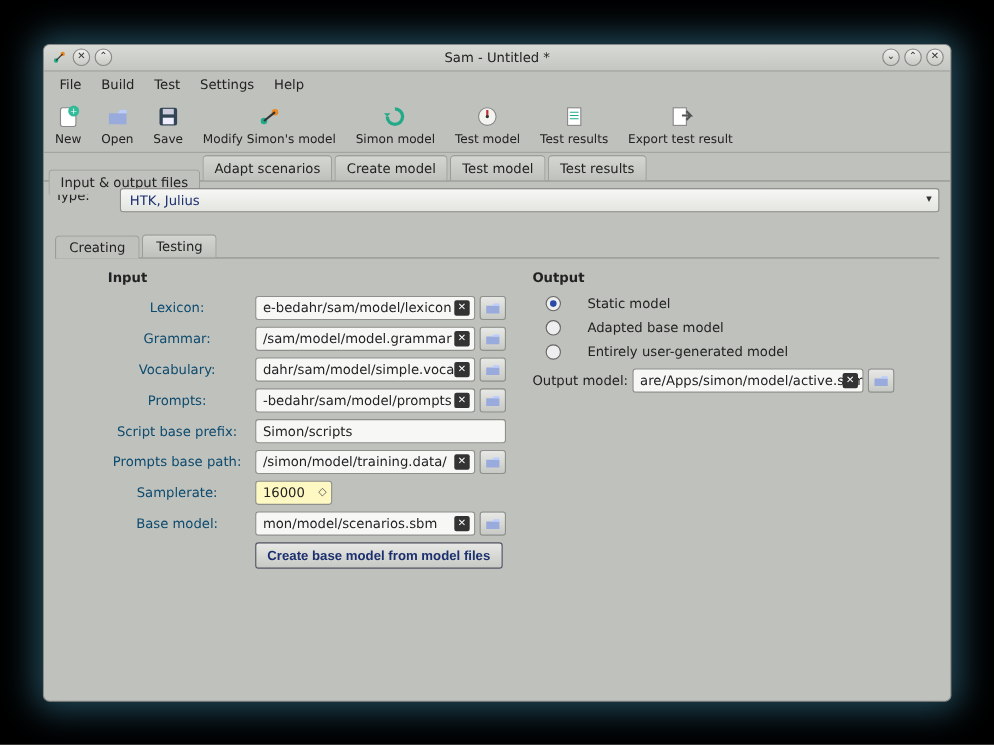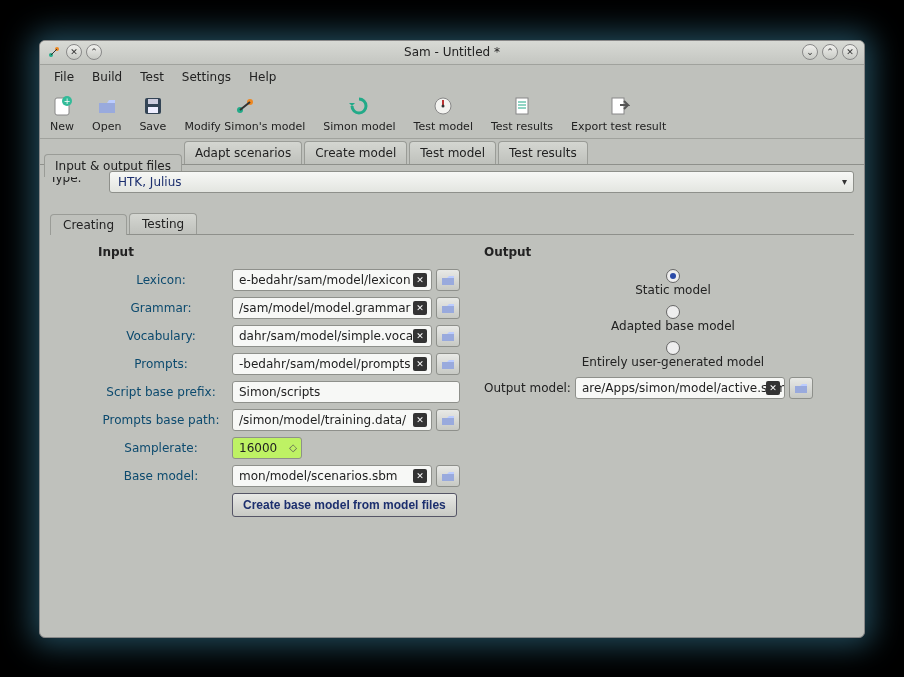--- a/index.html
+++ b/index.html
@@ -220,21 +220,21 @@
   width: 24px; height: 22px;
   background: linear-gradient(#e8e9e6, #c7c9c4);
   border: 1px solid #8e908b;
   border-radius: 3px;
   cursor: pointer;
   display:flex; align-items:center; justify-content:center;
 }
 .spin {
   width: 70px;
   height: 22px;
-  background: #bef264;
+  background: #fef9c3;
   border: 1px solid #8e908b;
   border-radius: 3px;
   padding: 0 18px 0 6px;
   display: flex;
   align-items: center;
   position: relative;
   color: #222;
 }
 .spin::after {
   content: "◇";
@@ -250,24 +250,23 @@
   border: 1px solid #556;
   border-radius: 3px;
   color: #1c2f6e;
   cursor: pointer;
   font-size: 12px;
   font-weight: bold;
 }
 .radio-row {
   display: flex;
   align-items: center;
-  gap: 0;
+  gap: 24px;
   margin-bottom: 8px;
   color: #222;
-  flex-direction: column;
 }
 .radio {
   width: 14px; height: 14px;
   border-radius: 50%;
   border: 1px solid #666;
   background: #eee;
   display: flex; align-items:center; justify-content:center;
   cursor: pointer;
 }
 .radio.checked::after {

